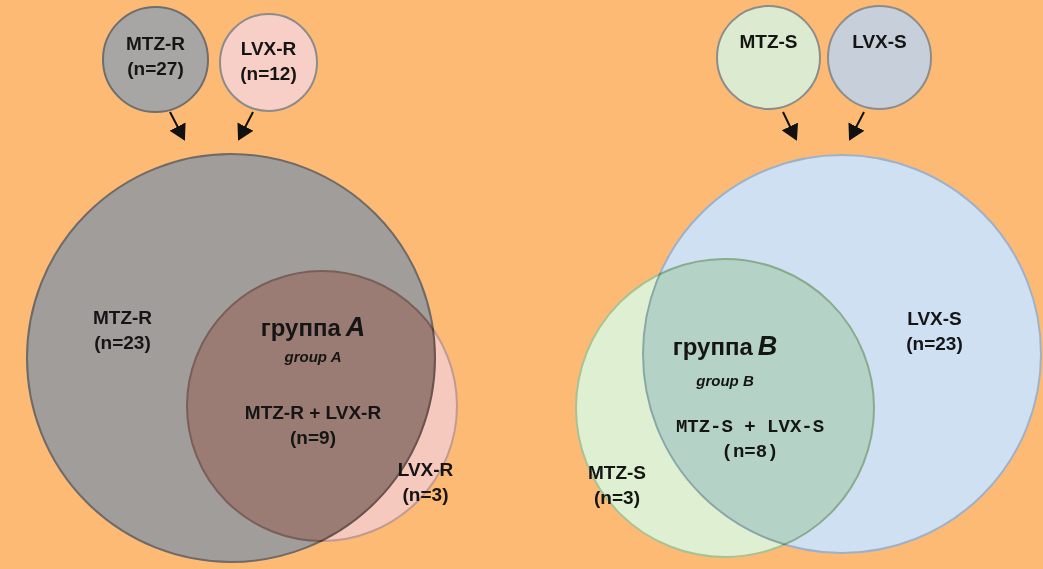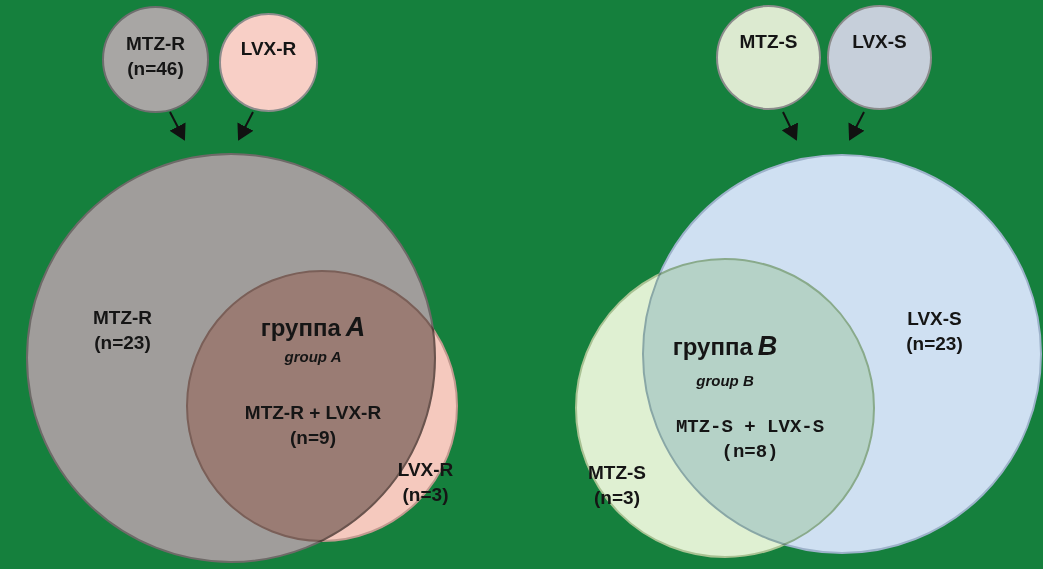--- a/index.html
+++ b/index.html
@@ -1,16 +1,16 @@
 <!DOCTYPE html>
 <html><head>
 <meta charset="utf-8">
 <style>
   html,body{margin:0;padding:0;background:#ffffff;}
-  .canvas{position:relative;width:1043px;height:569px;background:#15803d;overflow:hidden;
+  .canvas{position:relative;width:1043px;height:569px;background:#fdba74;overflow:hidden;
           font-family:"Liberation Sans",sans-serif;color:#1b1b1b;}
 
   .circle{position:absolute;border-radius:50%;box-sizing:border-box;}
   .venn-layer{position:absolute;inset:0;isolation:isolate;z-index:1;}
   .blend{mix-blend-mode:multiply;}
   .arrows{position:absolute;left:0;top:0;z-index:4;}
   .labels-layer{position:absolute;inset:0;z-index:5;}
 
   .label{position:absolute;text-align:center;font-weight:bold;font-size:19px;line-height:1.32;color:#151515;}
 
@@ -71,24 +71,25 @@
     <line x1="170" y1="112" x2="184" y2="139" stroke="#111" stroke-width="2" marker-end="url(#ah)"></line>
     <line x1="253" y1="112" x2="239" y2="139" stroke="#111" stroke-width="2" marker-end="url(#ah)"></line>
     <line x1="783" y1="112" x2="796" y2="139" stroke="#111" stroke-width="2" marker-end="url(#ah)"></line>
     <line x1="864" y1="112" x2="850" y2="139" stroke="#111" stroke-width="2" marker-end="url(#ah)"></line>
   </svg>
 
   <div class="labels-layer">
 
     <div class="label l-src-l1">
       <div>MTZ-R</div>
-      <div>(n=46)</div>
+      <div>(n=27)</div>
     </div>
     <div class="label l-src-l2">
       <div>LVX-R</div>
+      <div>(n=12)</div>
     </div>
 
     <div class="label l-src-r1">
       <div>MTZ-S</div>
     </div>
     <div class="label l-src-r2">
       <div>LVX-S</div>
     </div>
 
     <div class="label l-main-left">

